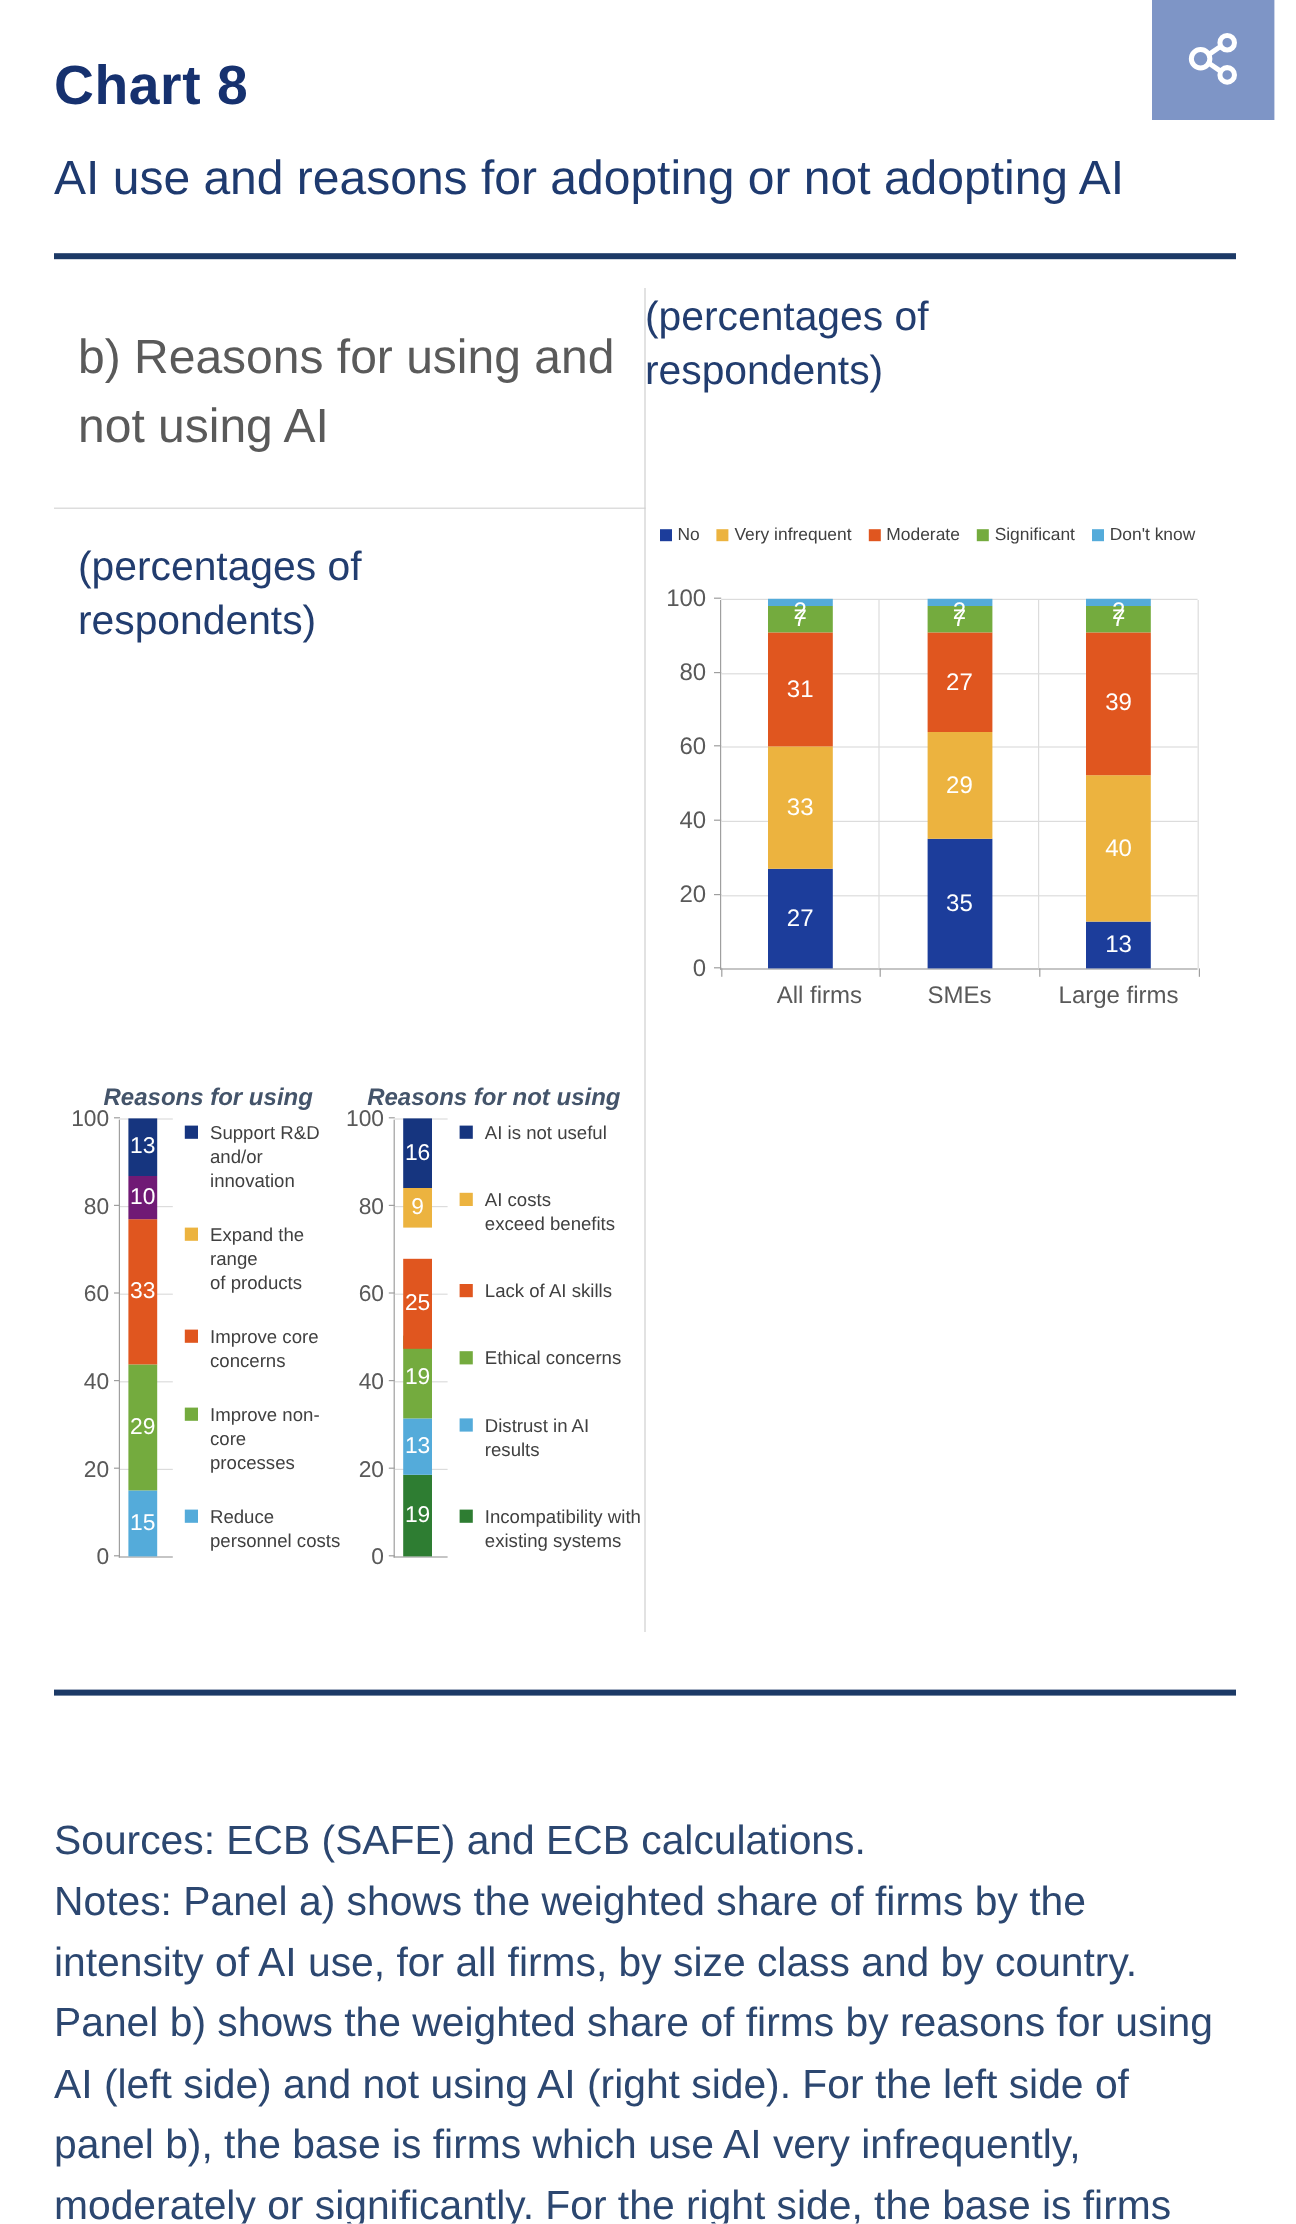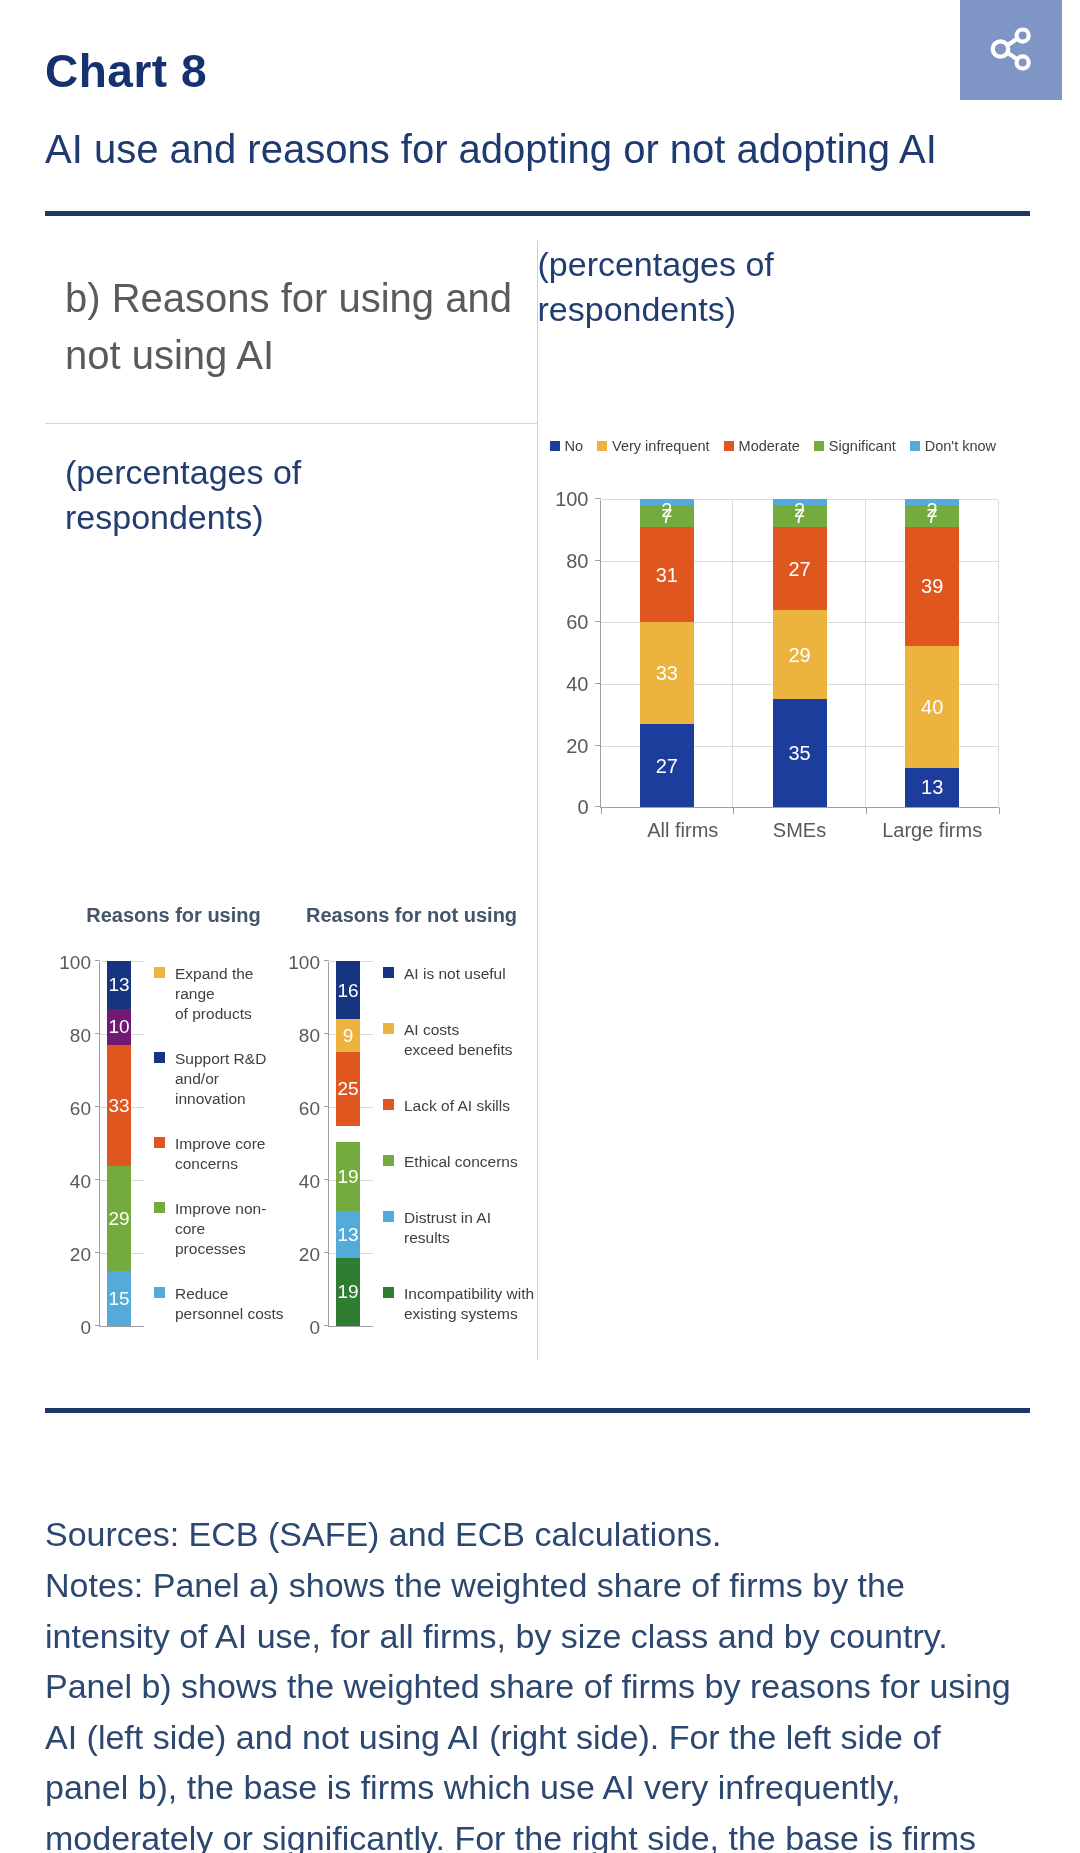--- a/index.html
+++ b/index.html
@@ -56,21 +56,21 @@
     font-size:20px; color:#595959; line-height:1;
   }
   .ytickmark { position:absolute; right:100%; width:6px; height:1px; background:#9f9f9f; }
   .xtickmark { position:absolute; top:100%; width:1px; height:7px; background:#9f9f9f; }
   .seg { position:absolute; display:flex; align-items:center; justify-content:center; }
   .seg-label { color:#ffffff; font-size:20px; line-height:1; }
   .xlab { position:absolute; top:calc(100% + 12px); text-align:center; font-size:20px; color:#595959; }
 
   
   .mini { margin-top:10px; }
-  .mini-title { font-size:20px; font-weight:bold; color:#44546a; text-align:center; margin-bottom:35px; white-space:nowrap; }
+  .mini-title { font-size:20px; font-weight:bold; color:#44546a; text-align:center; margin-bottom:6px; white-space:nowrap;font-style:italic; }
   .mini-body { display:flex; }
   .mini-ylab { width:40px; height:365px; position:relative; flex:none; }
   .mini-ytick { position:absolute; right:8px; transform:translateY(50%); font-size:19px; color:#595959; line-height:1; }
   .mini-plot {
     width:45px; height:365px; position:relative; flex:none;
     border-left:1px solid #9f9f9f; border-bottom:1px solid #9f9f9f;
   }
   .mini-plot .ytickmark { width:5px; }
   .mini-val { font-size:19px; }
   .mini-legend {
@@ -251,28 +251,28 @@
               </div>
               <div class="seg" style="left: 7px; width: 24px; bottom: 281.05px; height: 36.5px; background: #701a75;">
                 <span class="seg-label mini-val">10</span>
               </div>
               <div class="seg" style="left: 7px; width: 24px; bottom: 317.55px; height: 47.45px; background: rgb(22, 53, 127);">
                 <span class="seg-label mini-val">13</span>
               </div>
             </div>
           <div class="mini-legend mini-legend-1">
               <div class="mini-lg-item">
+                <span class="lg-sq" style="background: rgb(22, 53, 127);"></span>
+                <span class="mini-lg-tx" style="margin-left: 5px;">Support R&amp;D
+and/or innovation</span>
+              </div>
+              <div class="mini-lg-item">
                 <span class="lg-sq" style="background: rgb(236, 179, 63);"></span>
                 <span class="mini-lg-tx" style="margin-left: 5px;">Expand the range
 of products</span>
-              </div>
-              <div class="mini-lg-item">
-                <span class="lg-sq" style="background: rgb(22, 53, 127);"></span>
-                <span class="mini-lg-tx" style="margin-left: 5px;">Support R&amp;D
-and/or innovation</span>
               </div>
               <div class="mini-lg-item">
                 <span class="lg-sq" style="background: rgb(224, 86, 31);"></span>
                 <span class="mini-lg-tx" style="margin-left: 5px;">Improve core
 concerns</span>
               </div>
               <div class="mini-lg-item">
                 <span class="lg-sq" style="background: rgb(116, 171, 62);"></span>
                 <span class="mini-lg-tx" style="margin-left: 5px;">Improve non-core
 processes</span>
@@ -310,21 +310,21 @@
               <div class="ytickmark" style="bottom: 365px;"></div>
               <div class="seg" style="left: 7px; width: 24px; bottom: 0px; height: 68.6634px; background: rgb(46, 125, 50);">
                 <span class="seg-label mini-val">19</span>
               </div>
               <div class="seg" style="left: 7px; width: 24px; bottom: 68.6634px; height: 46.9802px; background: rgb(84, 171, 218);">
                 <span class="seg-label mini-val">13</span>
               </div>
               <div class="seg" style="left: 7px; width: 24px; bottom: 115.644px; height: 68.6634px; background: rgb(116, 171, 62);">
                 <span class="seg-label mini-val">19</span>
               </div>
-              <div class="seg" style="left: 7px; width: 24px; bottom: 200px; height: 75px; background: rgb(224, 86, 31);">
+              <div class="seg" style="left: 7px; width: 24px; bottom: 173px; height: 75px; background: rgb(224, 86, 31);">
                 <span class="seg-label mini-val">25</span>
               </div>
               <div class="seg" style="left: 7px; width: 24px; bottom: 274.653px; height: 32.5248px; background: rgb(236, 179, 63);">
                 <span class="seg-label mini-val">9</span>
               </div>
               <div class="seg" style="left: 7px; width: 24px; bottom: 307.178px; height: 57.8218px; background: rgb(22, 53, 127);">
                 <span class="seg-label mini-val">16</span>
               </div>
             </div>
           <div class="mini-legend mini-legend-2">

